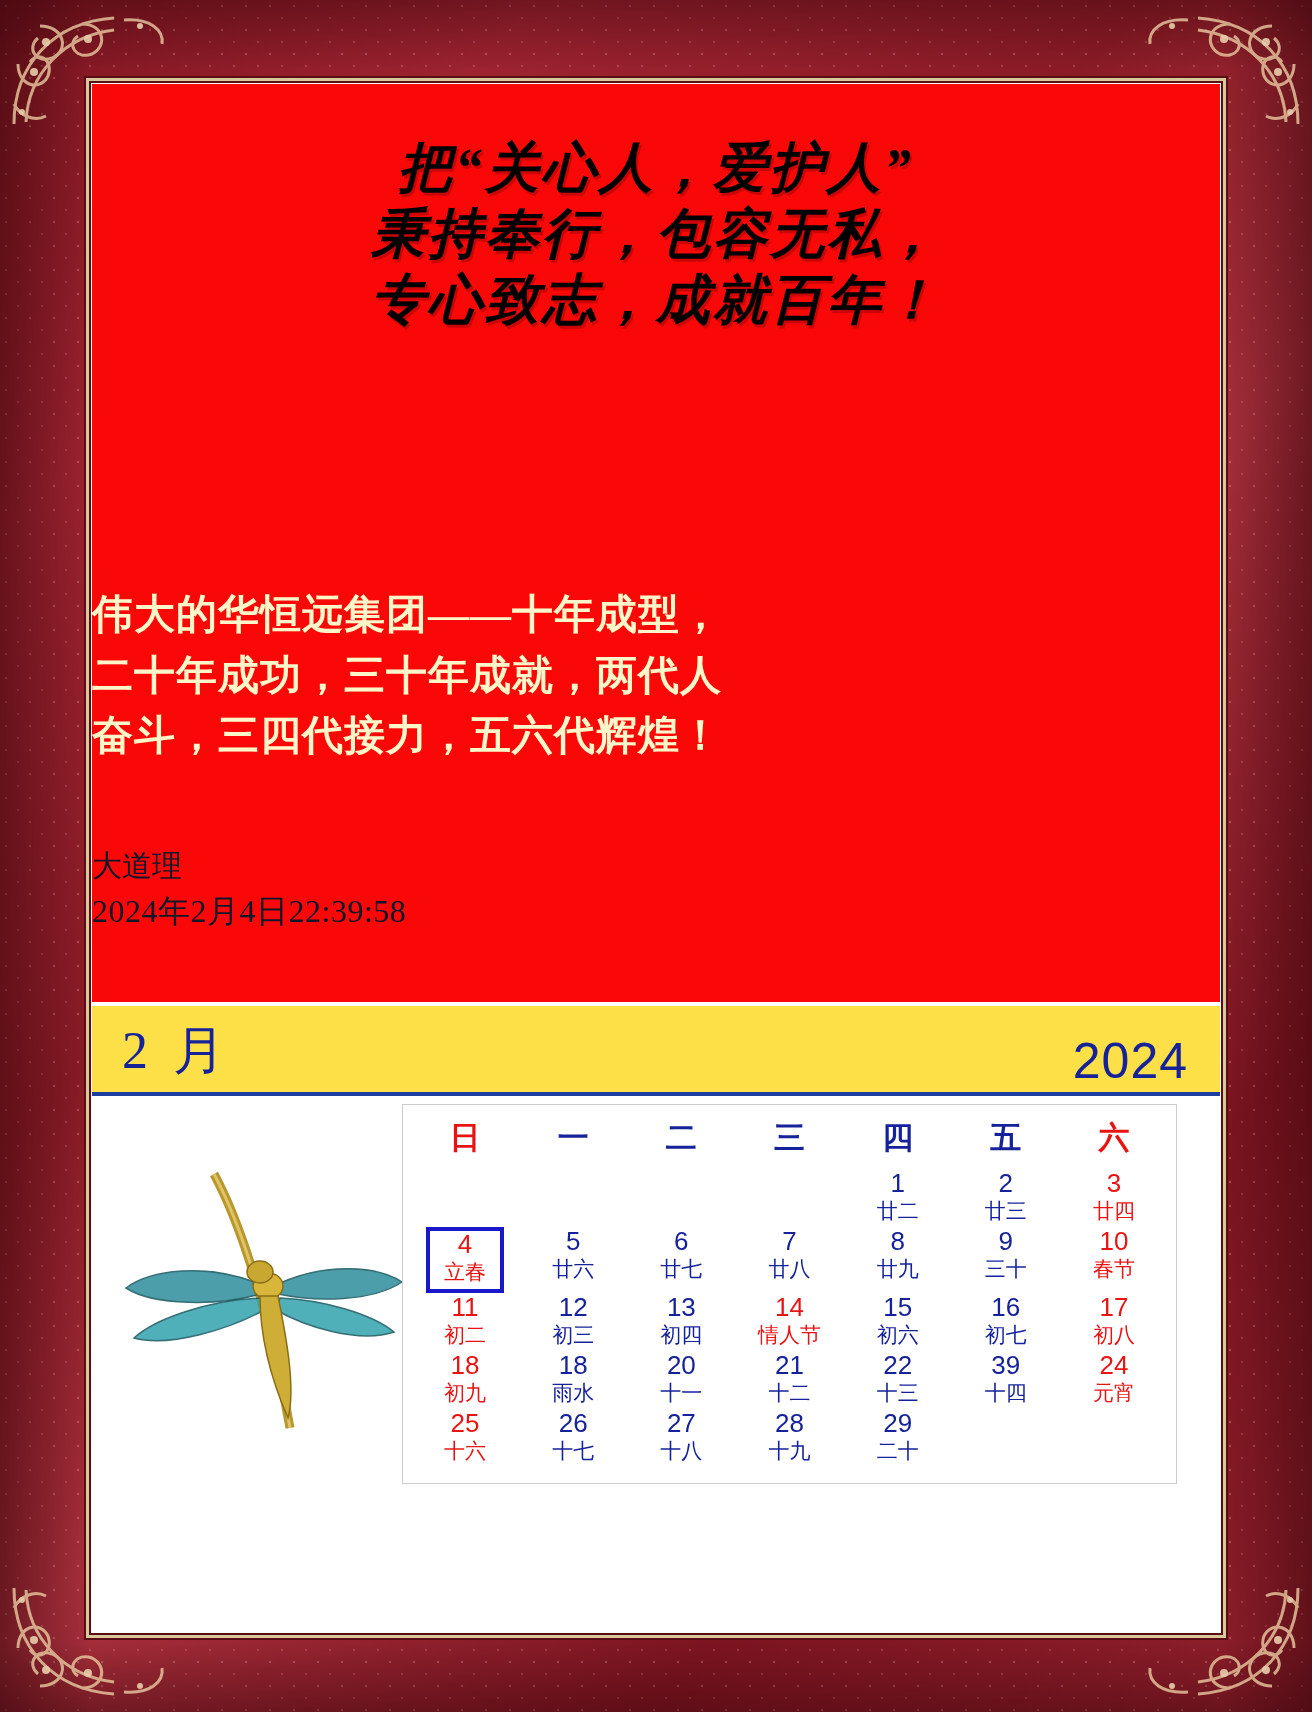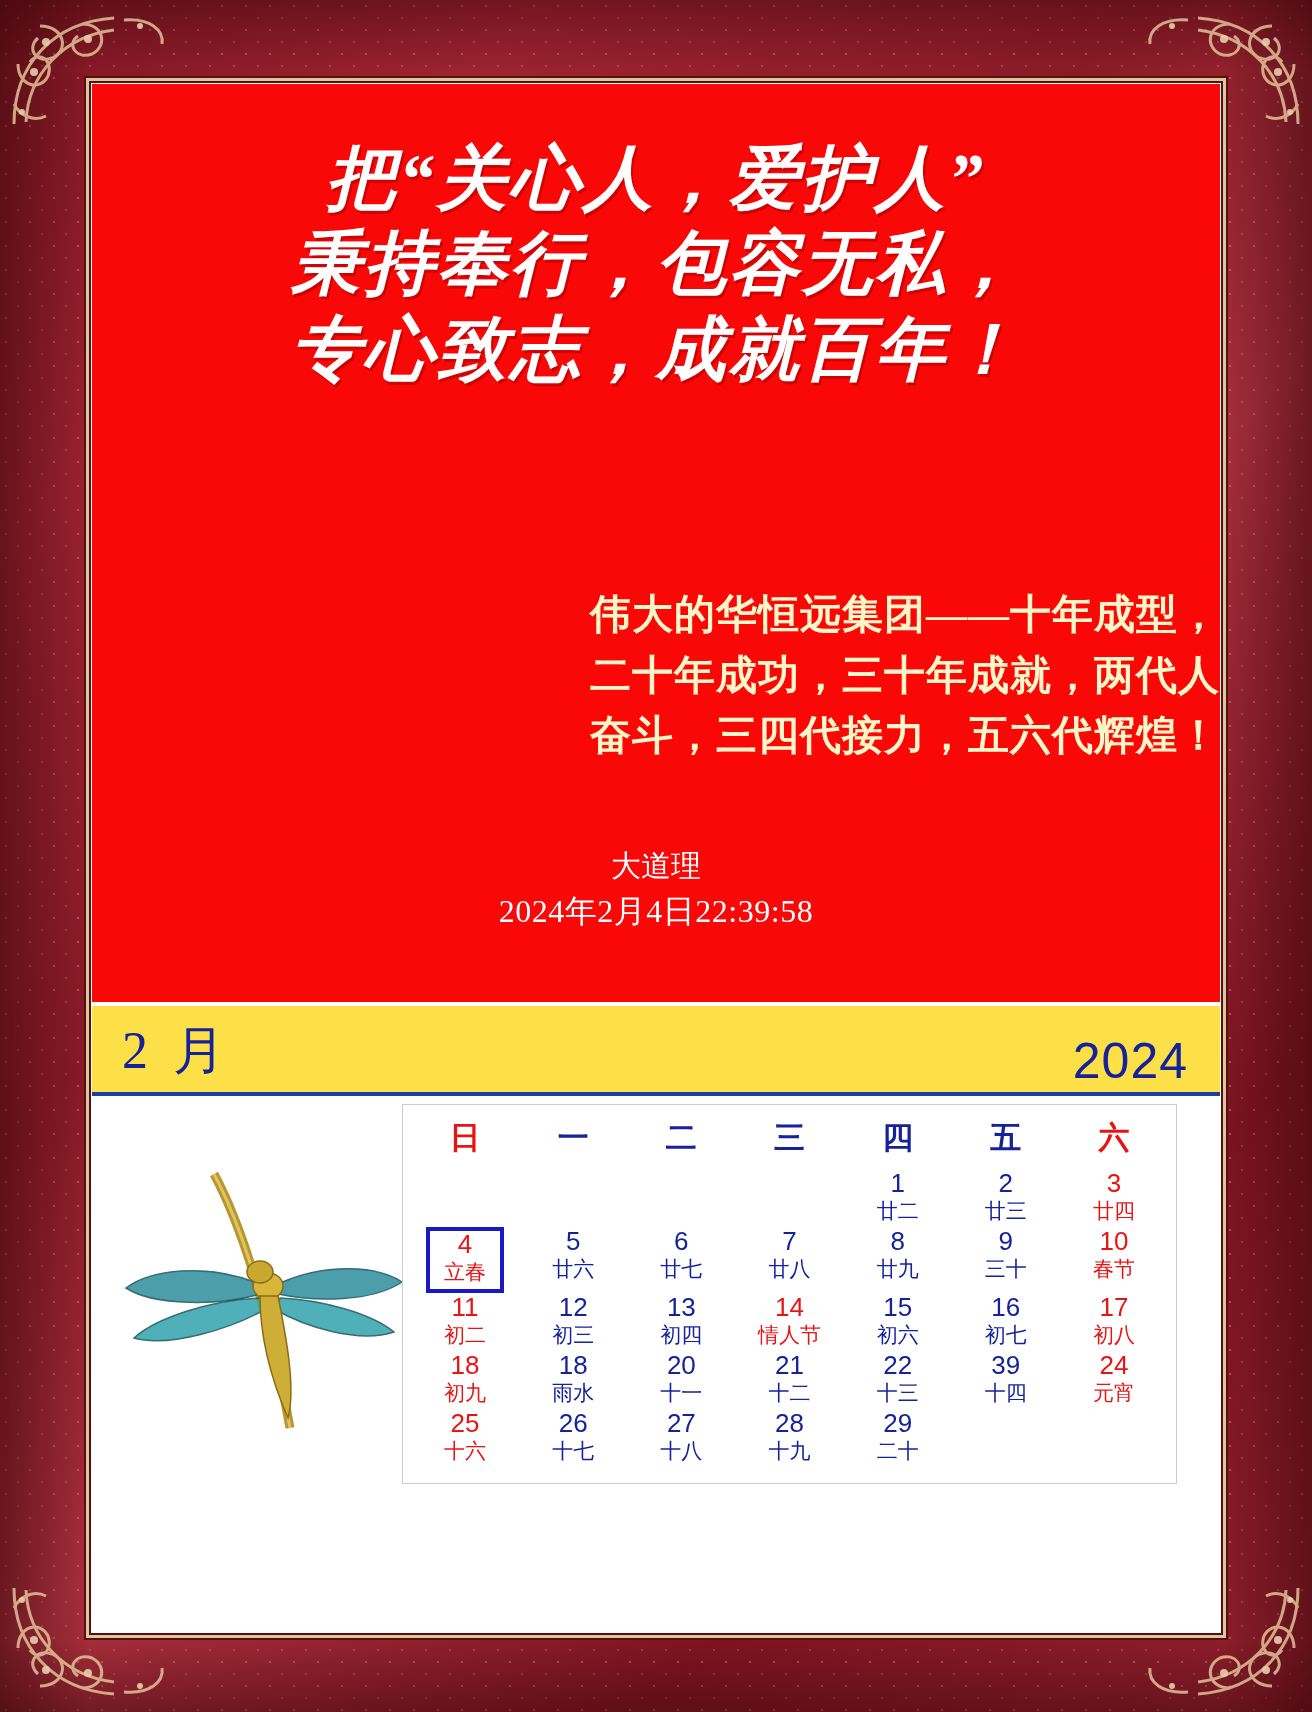--- a/index.html
+++ b/index.html
@@ -79,51 +79,51 @@
     background: #fa0707;
     border-bottom: 4px solid #ffffff;
     flex: none;
   }
 
   .slogan {
     position: absolute;
     left: 0; right: 0;
     top: 52px;
     text-align: center;
-    color: #ffffff;
+    color: #000000;
     font-family: "Liberation Serif", "DejaVu Serif", serif;
     font-weight: bold;
     font-style: italic;
-    font-size: 70px;
+    font-size: 54px;
     line-height: 1.22;
     letter-spacing: 3px;
     text-shadow: 2px 3px 0 rgba(120,0,0,0.35);
   }
   .slogan .ln { display: block; white-space: nowrap; }
 
   .subtext {
     position: absolute;
     left: 0; right: 0;
     top: 500px;
-    text-align: right;
+    text-align: left;
     color: #fdf6c8;
     font-family: "Liberation Serif", "DejaVu Serif", serif;
     font-weight: bold;
     font-size: 41px;
     line-height: 1.48;
     letter-spacing: 1px;
   }
   .subtext .ln { display: block; }
 
   .sig {
     position: absolute;
     left: 0; right: 0;
     top: 760px;
-    text-align: center;
-    color: #ffffff;
+    text-align: left;
+    color: #0f172a;
     font-family: "Liberation Serif", "DejaVu Serif", serif;
     font-size: 30px;
     line-height: 1.45;
   }
   .sig .stamp {
     font-family: "Liberation Serif", "DejaVu Serif", serif;
     font-size: 32px;
     letter-spacing: 0.5px;
   }
 

